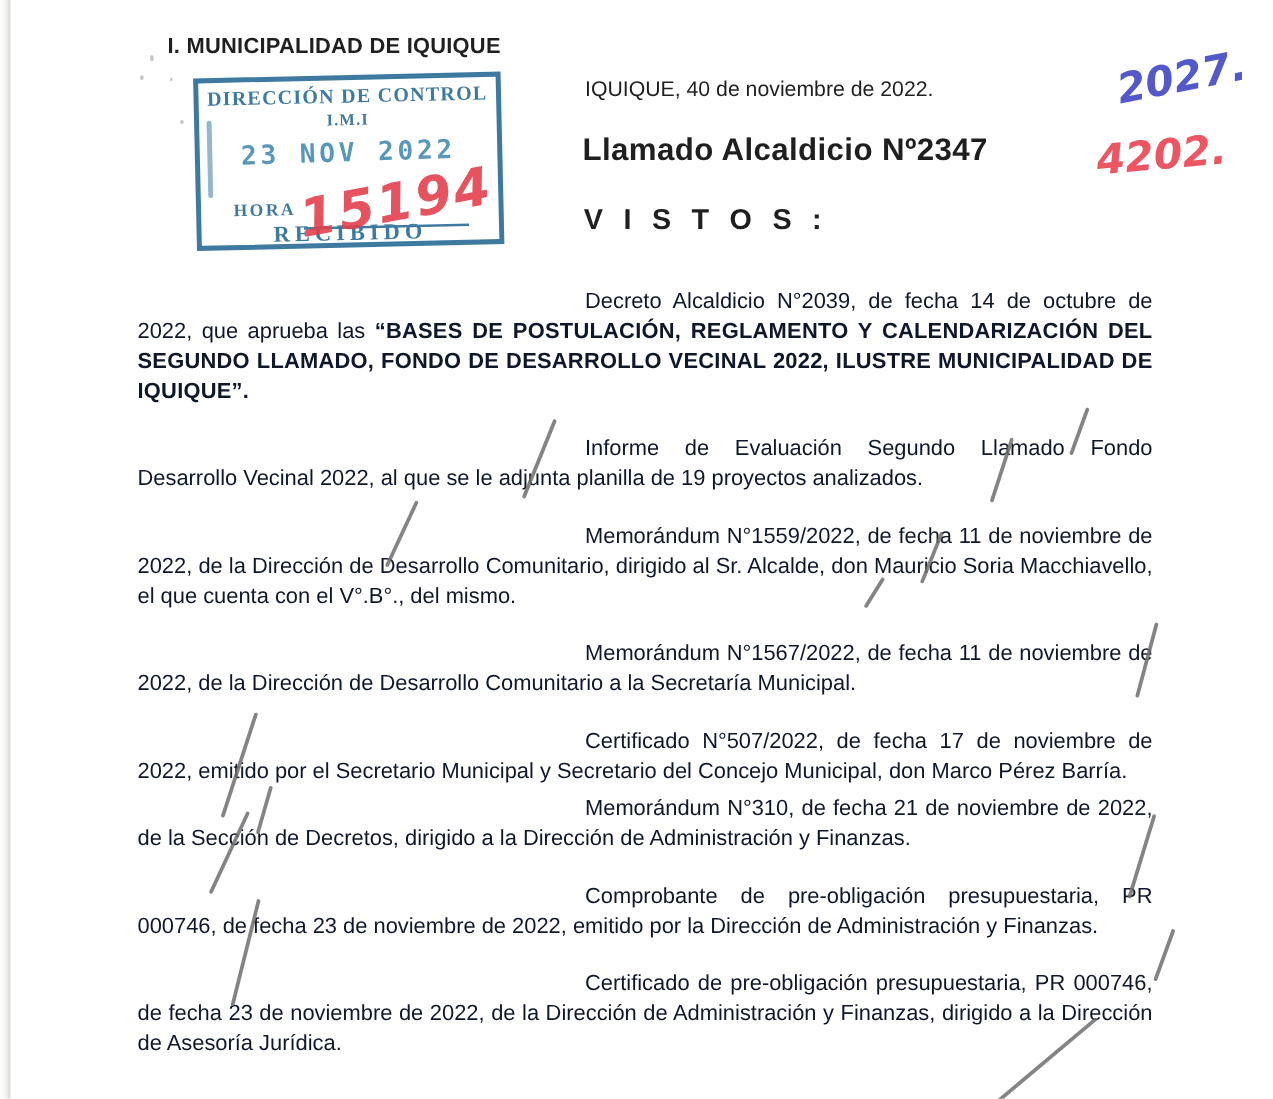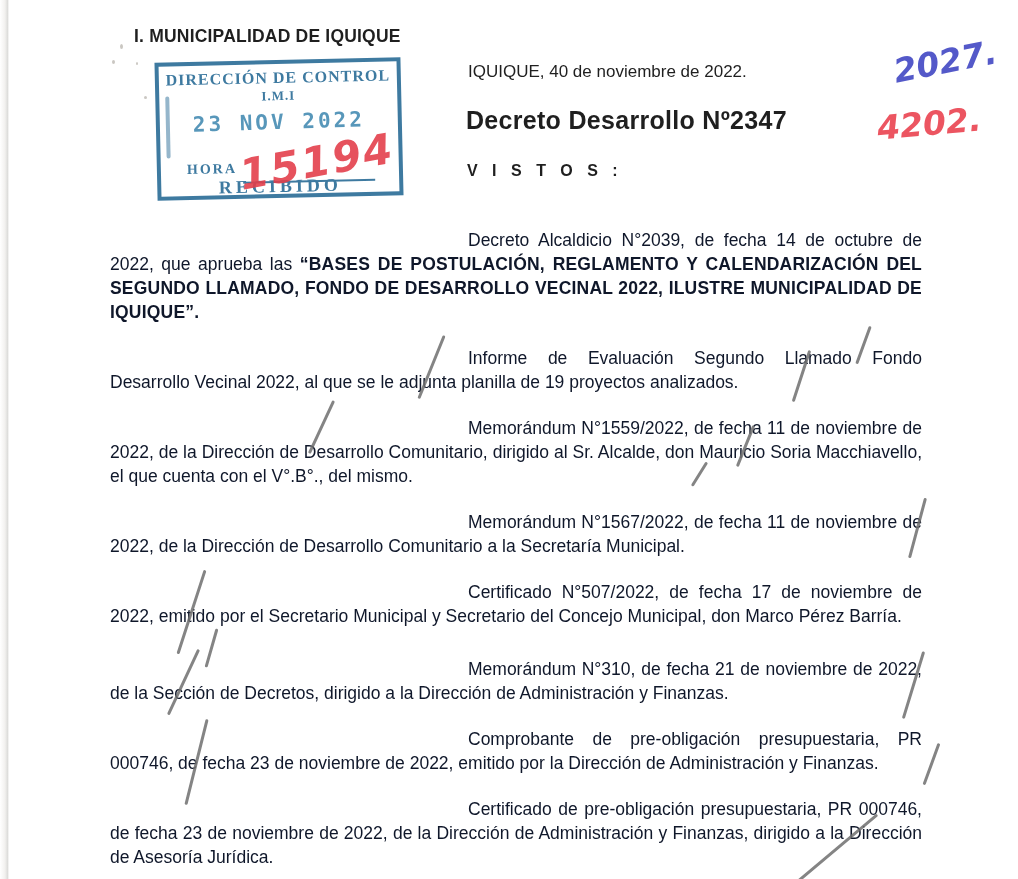--- a/index.html
+++ b/index.html
@@ -53,36 +53,36 @@
   .hora-handwritten {
     position:absolute; left:78px; top:74px;
     font-family:"DejaVu Sans", sans-serif; font-style:italic; font-weight:600;
     font-size:42px; color:#e02f3c; transform:rotate(-9deg);
     letter-spacing:2px; opacity:.9; white-space:nowrap;
   }
 
   
   .place-date { position:absolute; left:468px; top:62px; font-size:17px; }
   .decree-title { position:absolute; left:466px; top:106px; font-size:25px; font-weight:bold; letter-spacing:.3px; }
-  .vistos { position:absolute; left:467px; top:162px; font-size:16px; font-weight:bold; letter-spacing:5px; }
+  .vistos { position:absolute; left:467px; top:162px; font-size:23px; font-weight:bold; letter-spacing:5px; }
 
   
   .hand { position:absolute; font-family:"DejaVu Sans", sans-serif; font-style:italic;
     font-weight:600; white-space:nowrap; }
   .hand-blue { left:893px; top:42px; font-size:33px; color:#3d43c2; transform:rotate(-11deg); opacity:.88; }
   .hand-red { left:877px; top:104px; font-size:33px; color:#ea4350; transform:rotate(-5deg); opacity:.9; }
 
   
   .body-text {
     position:absolute; left:110px; top:228px; width:812px;
     font-size:17.5px; line-height:24px; text-align:justify;
     color:#0f172a;
   }
   .body-text p { margin:0 0 22px 0; text-indent:358px; }
-  .body-text p.gap-sm { margin-bottom:29px; }
+  .body-text p.gap-sm { margin-bottom:6px; }
   .body-text p.gap-xs { }
   .body-text b { letter-spacing:.2px; }
 
   
   .stroke {
     position:absolute; width:2.6px; border-radius:2px;
     background:#6e6e6e; opacity:.85;
   }
 </style>
 </head>
@@ -103,21 +103,21 @@
     <div class="stamp-office">DIRECCIÓN DE CONTROL</div>
     <div class="stamp-org">I.M.I</div>
     <div class="stamp-date">23 NOV 2022</div>
     <div class="stamp-hora">HORA</div>
     <div class="stamp-hora-line"></div>
     <div class="stamp-received">RECIBIDO</div>
     <div class="hora-handwritten">15194</div>
   </div>
 
   <div class="place-date">IQUIQUE, 40 de noviembre de 2022.</div>
-  <div class="decree-title">Decreto Desarrollo Nº2347</div>
+  <div class="decree-title">Llamado Alcaldicio Nº2347</div>
   <div class="vistos">V I S T O S :</div>
 
   <div class="hand hand-blue">2027.</div>
   <div class="hand hand-red">4202.</div>
 
   <div class="body-text">
     <p><span>Decreto Alcaldicio N°2039, de fecha 14 de octubre de 2022, que aprueba las </span><b>“BASES DE POSTULACIÓN, REGLAMENTO Y CALENDARIZACIÓN DEL SEGUNDO LLAMADO, FONDO DE DESARROLLO VECINAL 2022, ILUSTRE MUNICIPALIDAD DE IQUIQUE”.</b></p>
     <p><span>Informe de Evaluación Segundo Llamado Fondo Desarrollo Vecinal 2022, al que se le adjunta planilla de 19 proyectos analizados.</span></p>
     <p><span>Memorándum N°1559/2022, de fecha 11 de noviembre de 2022, de la Dirección de Desarrollo Comunitario, dirigido al Sr. Alcalde, don Mauricio Soria Macchiavello, el que cuenta con el V°.B°., del mismo.</span></p>
     <p><span>Memorándum N°1567/2022, de fecha 11 de noviembre de 2022, de la Dirección de Desarrollo Comunitario a la Secretaría Municipal.</span></p>

